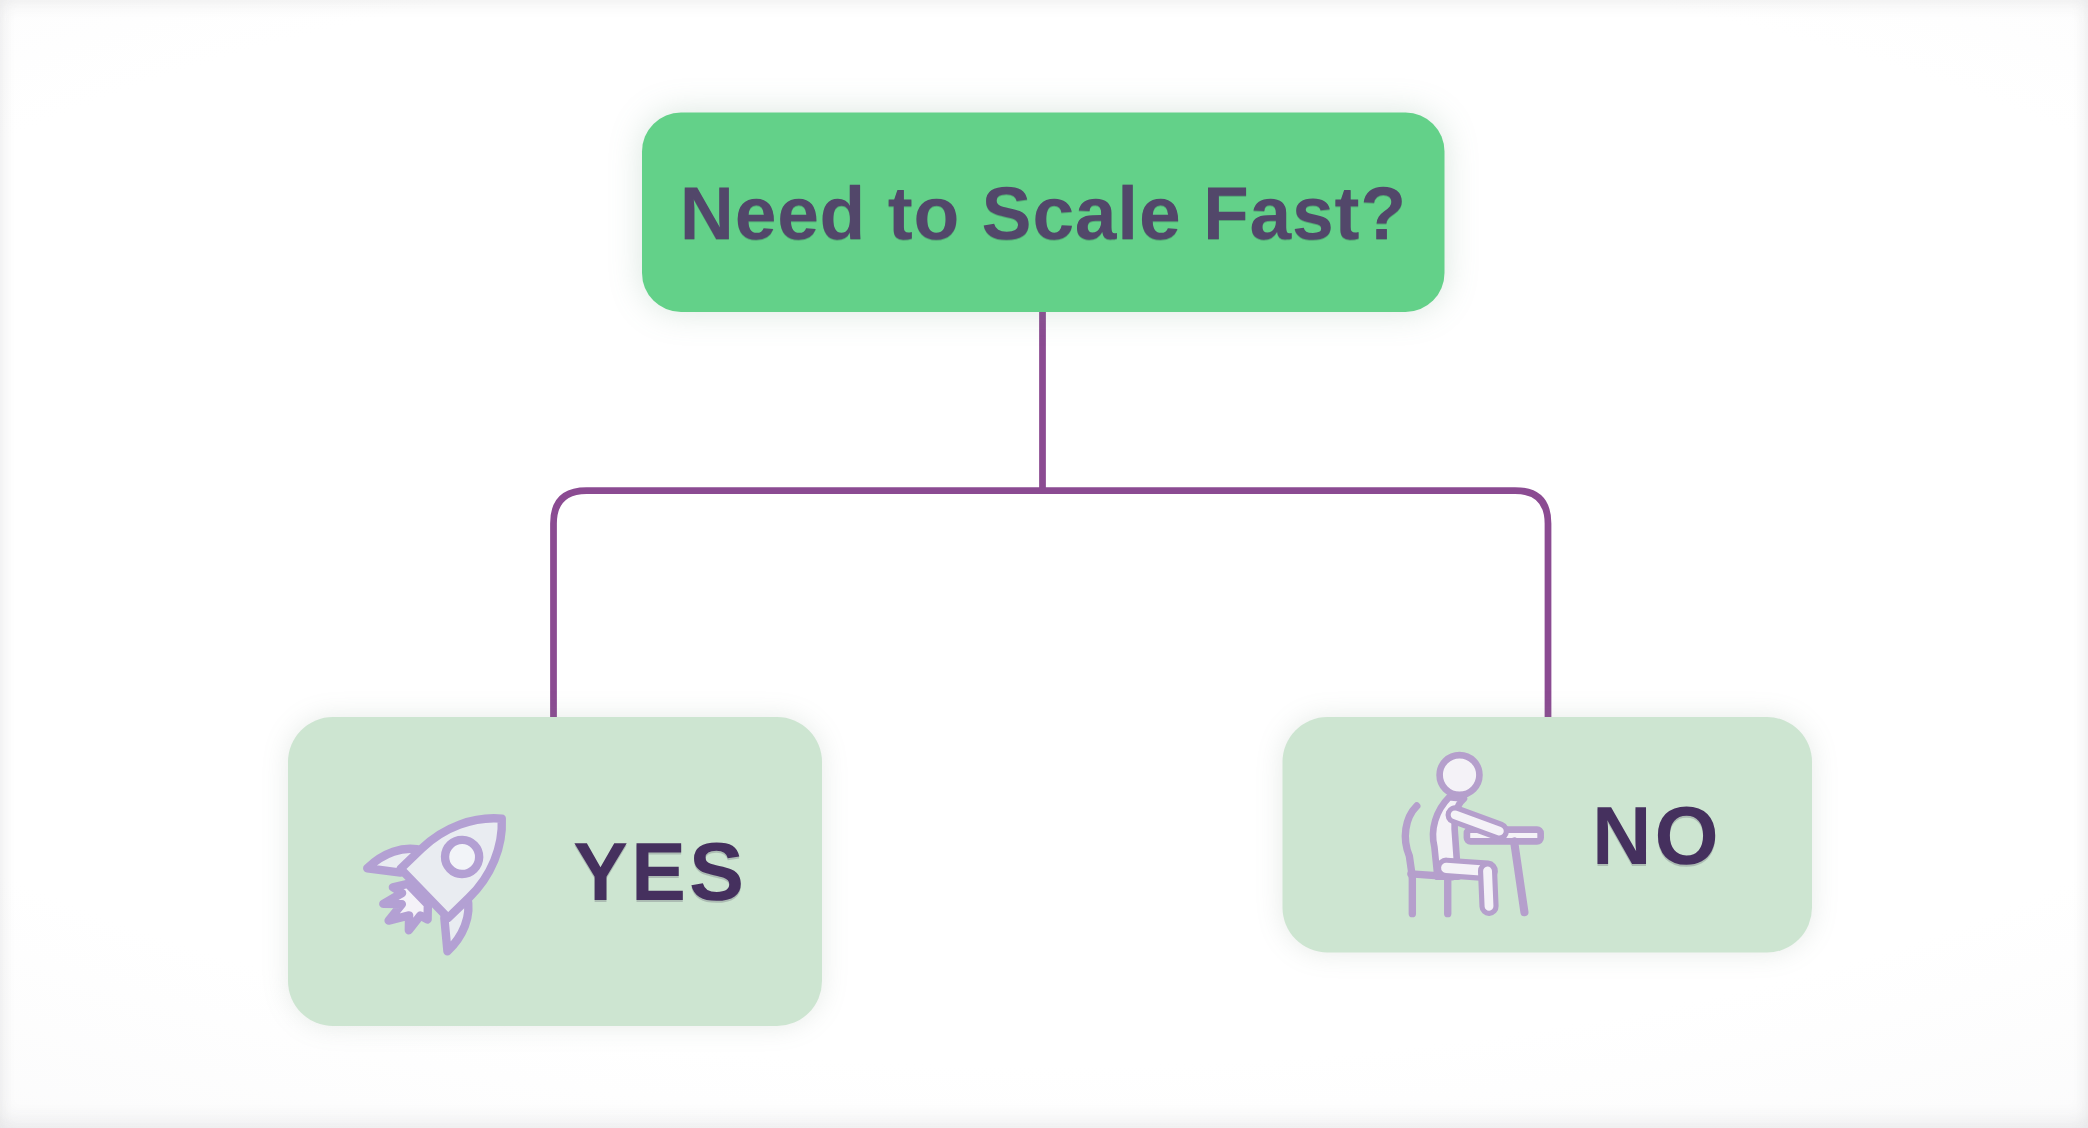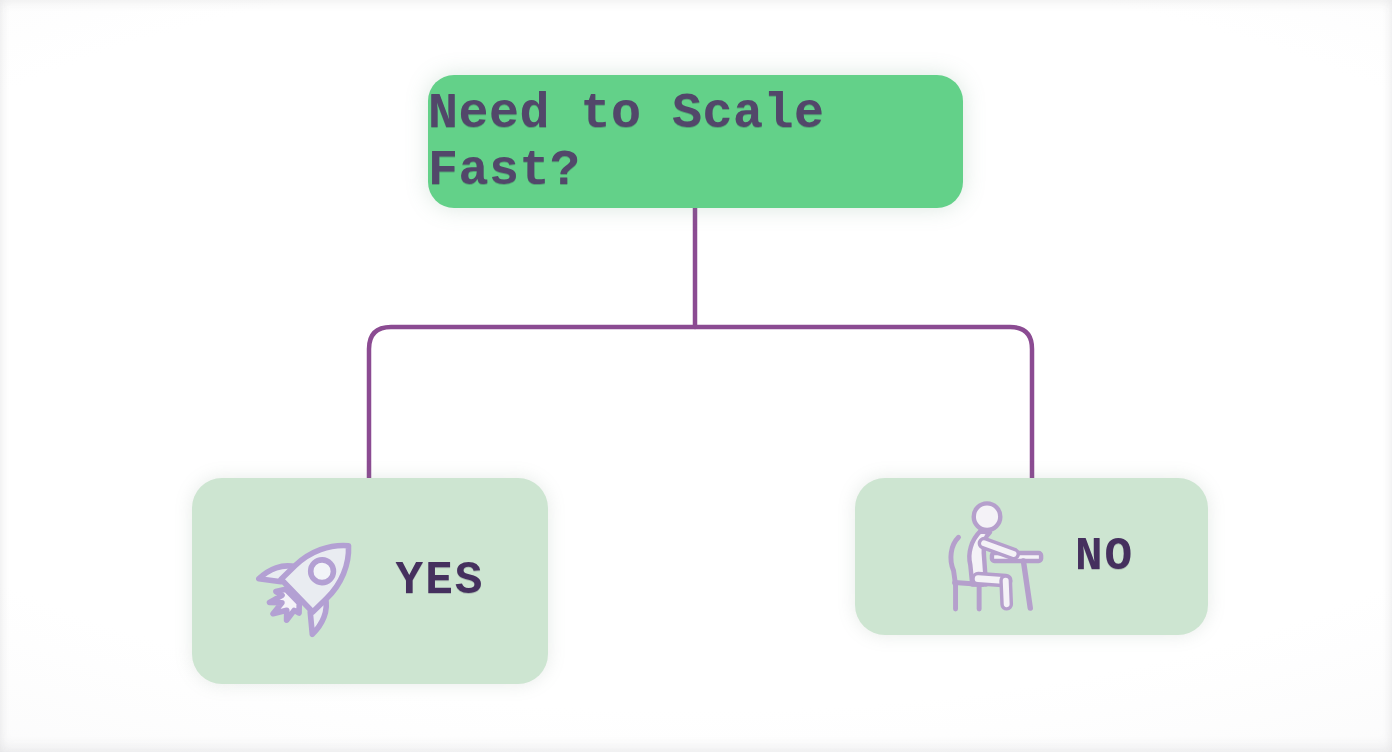--- a/index.html
+++ b/index.html
@@ -20,21 +20,20 @@
     background:var(--background);
     overflow:hidden;
   }
   .canvas{
     position:relative;
     width:1392px;height:752px;
     background:
       radial-gradient(ellipse 120% 90% at 50% 45%, #ffffff 55%, #f6f6f7 100%);
     box-shadow:inset 0 4px 10px rgba(60,60,70,0.06), inset 0 -6px 12px rgba(60,60,70,0.07);
     overflow:hidden;
-    font-family:Liberation Mono, monospace;
   }
   .connector-layer{
     position:absolute;left:0;top:0;width:100%;height:100%;
     pointer-events:none;
   }
   .node{
     position:absolute;
     display:flex;align-items:center;justify-content:center;
   }
   .root-node{
@@ -51,21 +50,21 @@
   }
   .branch-node{
     background:var(--branch-fill);
     border-radius:30px;
     box-shadow:0 0 18px rgba(120,145,130,0.18);
     gap:28px;
   }
   .branch-yes{left:192px;top:478px;width:356px;height:206px;}
   .branch-no{left:855px;top:478px;width:353px;height:157px;}
   .branch-label{
-    font-size:46px;font-weight:700;
+    font-size:55px;font-weight:700;
     color:var(--branch-text);
     letter-spacing:2px;
     text-shadow:0 1px 0 rgba(40,25,60,0.2);
   }
   .icon{display:block;flex:0 0 auto;}
   .rocket-icon{width:112px;height:112px;transform:rotate(8deg);}
   .person-icon{width:118px;height:122px;}
 </style>
 </head>
 <body>

